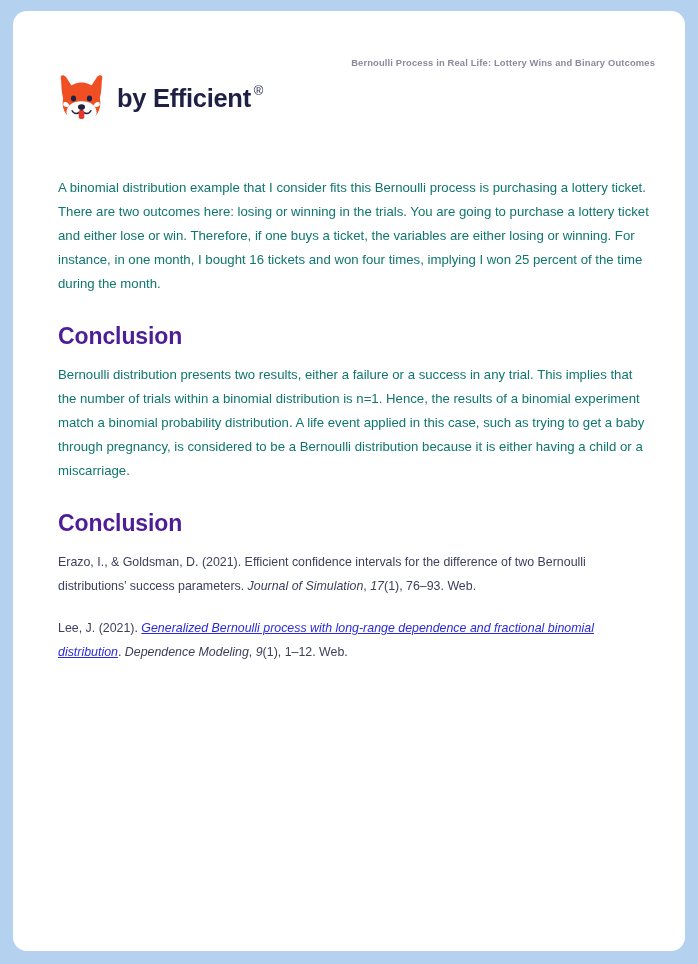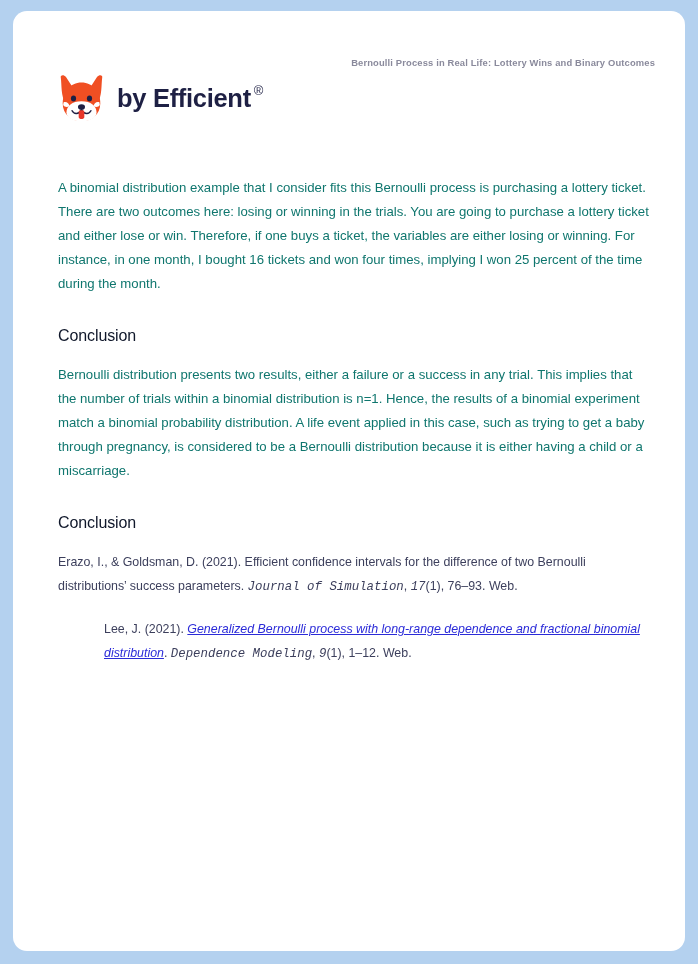--- a/index.html
+++ b/index.html
@@ -94,38 +94,38 @@
     width: 596px;
   }
   p.body-text {
     font-size: 13.2px;
     line-height: 24px;
     color: #0f766e;
     margin: 0 0 0 0;
     text-align: left;
   }
   h2.section-heading {
-    font-size: 16px;
-    font-weight: normal;
-    color: #0f172a;
+    font-size: 23px;
+    font-weight: bold;
+    color: #4c1d95;
     margin: 29px 0 16px 0;
     line-height: 22px;
     letter-spacing: -0.1px;
   }
   .ref-block {
     margin-top: 14px;
   }
   p.reference {
     font-size: 12.4px;
     line-height: 24px;
     color: #3c3f5c;
     margin: 0 0 18px 0;
   }
-  p.reference:last-child { margin-bottom: 0; margin-left: 46px; }
-  .ital { font-style: italic; font-family: Liberation Mono, monospace; }
+  p.reference:last-child { margin-bottom: 0; }
+  .ital { font-style: italic; }
   a.ref-link {
     color: #2b2bd8;
     font-style: italic;
     text-decoration: underline;
   }
 </style>
 </head>
 <body>
 
 <div class="page-card">

